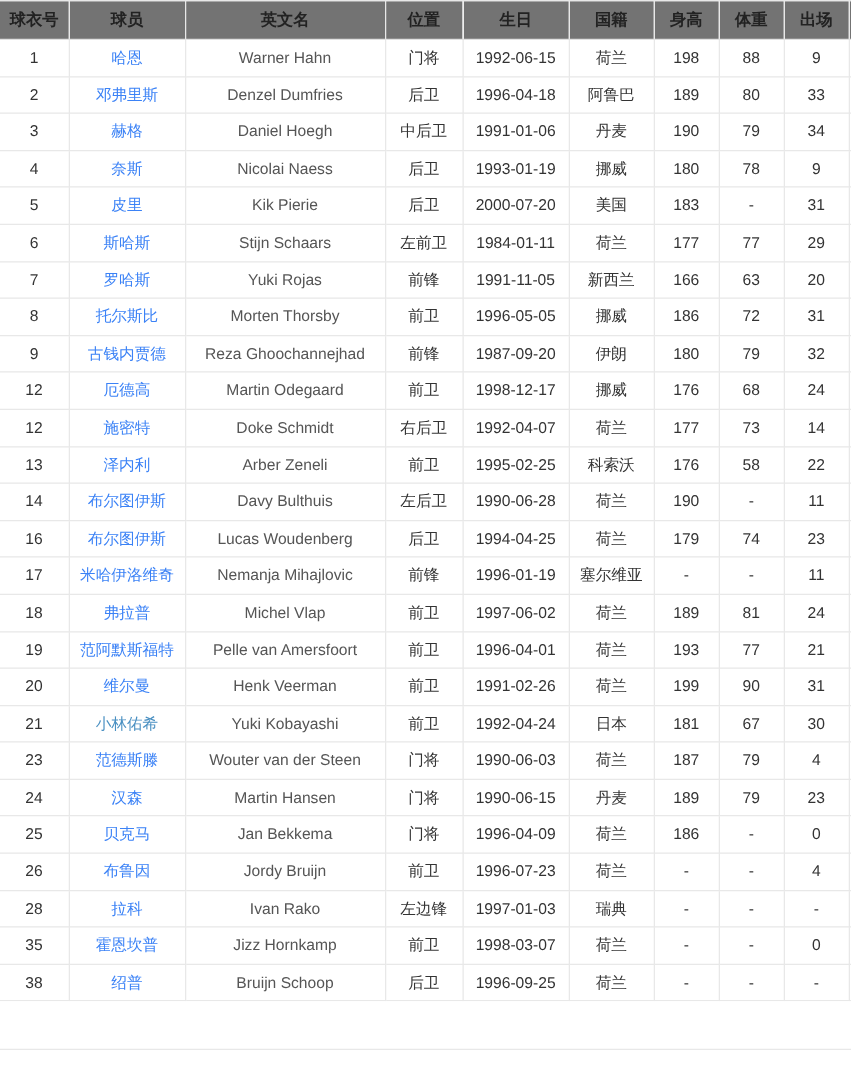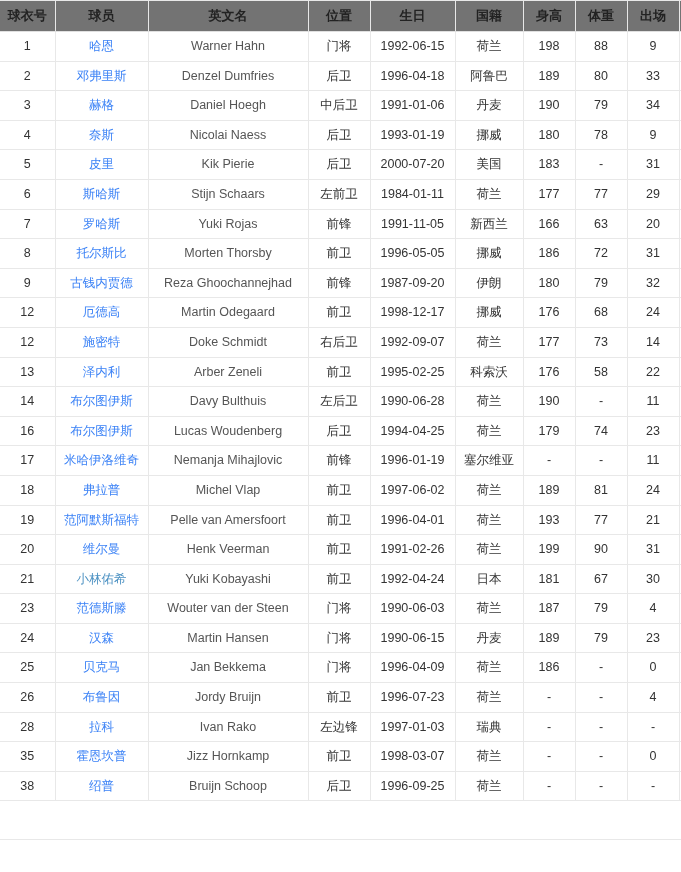--- a/index.html
+++ b/index.html
@@ -226,21 +226,21 @@
         <td>176</td>
         <td>68</td>
         <td>24</td>
         <td>1</td>
       </tr>
       <tr>
         <td>12</td>
         <td class="name-cn">施密特</td>
         <td class="name-en">Doke Schmidt</td>
         <td>右后卫</td>
-        <td>1992-09-07</td>
+        <td>1992-04-07</td>
         <td>荷兰</td>
         <td>177</td>
         <td>73</td>
         <td>14</td>
         <td>0</td>
       </tr>
       <tr>
         <td>13</td>
         <td class="name-cn">泽内利</td>
         <td class="name-en">Arber Zeneli</td>

